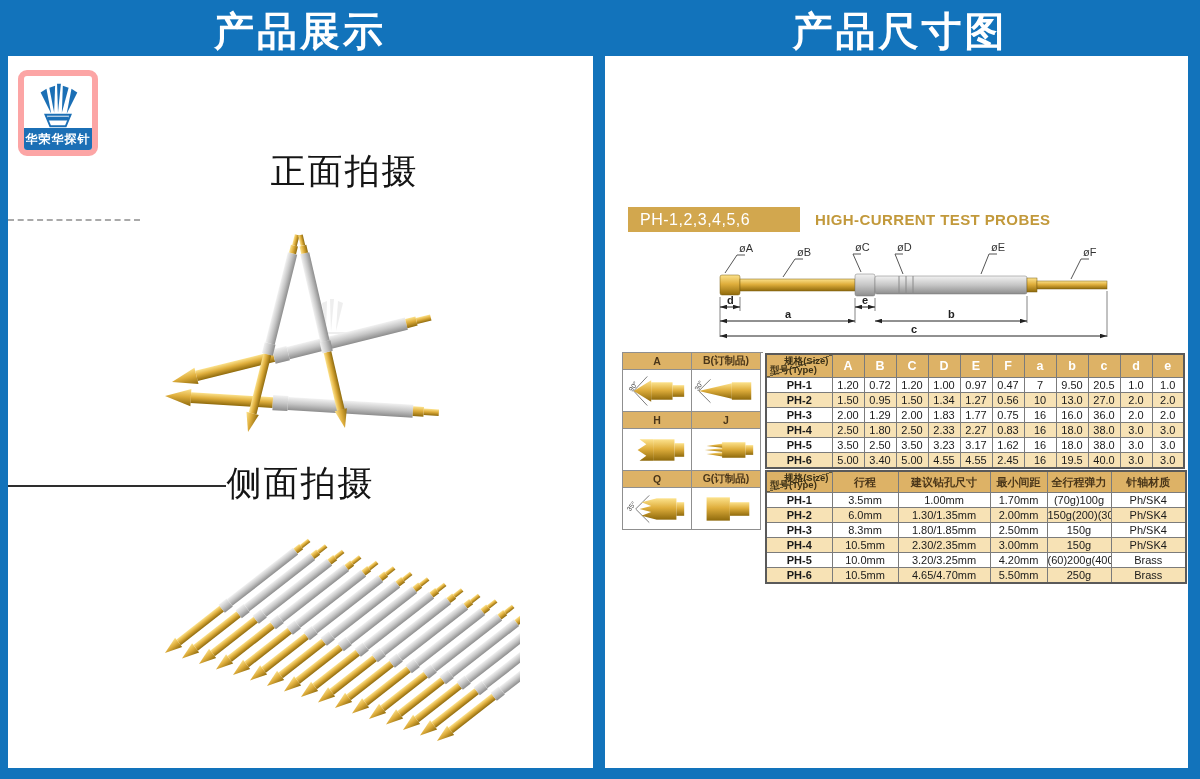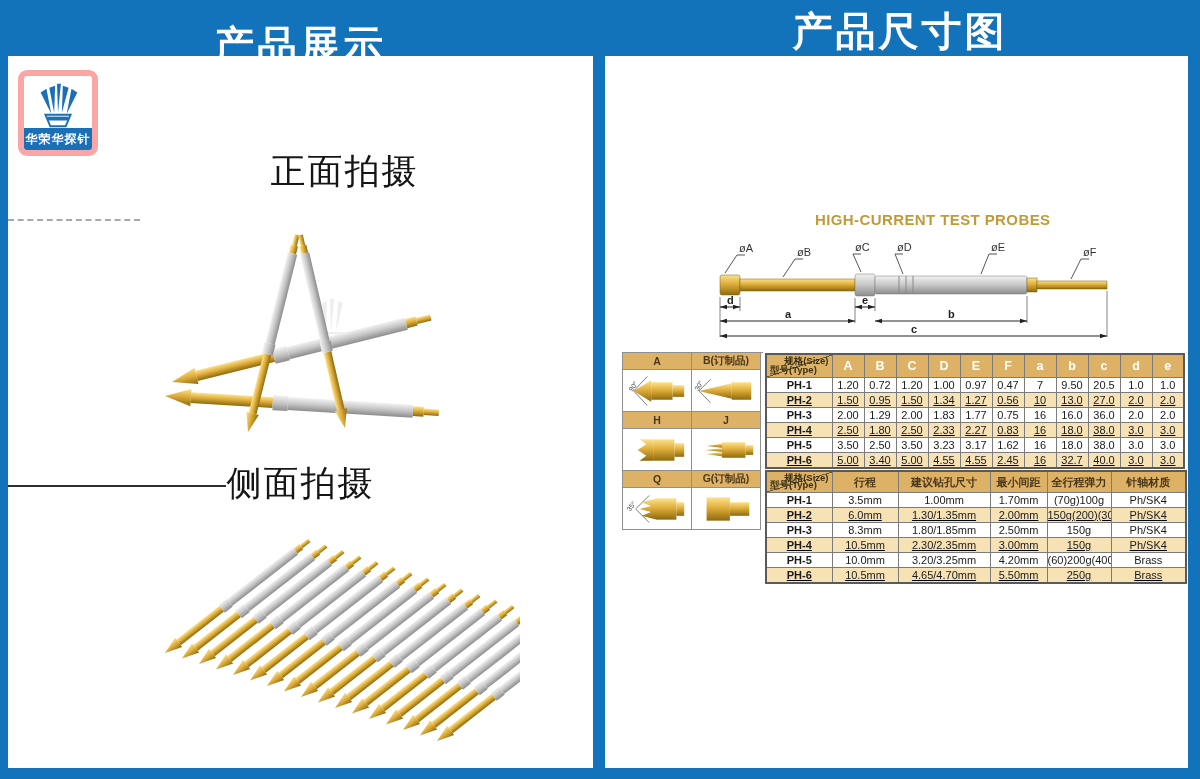--- a/index.html
+++ b/index.html
@@ -6,21 +6,21 @@
   .page{position:relative;width:1200px;height:779px;background:#fff;overflow:hidden;}
   .abs{position:absolute;}
   .blue{background:#1273bb;}
   
   .top-bar{left:0;top:0;width:1200px;height:56px;}
   .left-strip{left:0;top:56px;width:8px;height:712px;}
   .mid-strip{left:593px;top:56px;width:12px;height:712px;}
   .right-strip{left:1188px;top:56px;width:12px;height:712px;}
   .bottom-bar{left:0;top:768px;width:1200px;height:11px;}
   .bar-title{position:absolute;top:4px;color:#fff;font-size:40px;font-weight:700;letter-spacing:3px;text-align:center;}
-  .bar-title.l{left:0;width:600px;margin-top:14px;}
+  .bar-title.l{left:0;width:600px;}
   .bar-title.r{left:600px;width:600px;}
   
   .logo{left:18px;top:70px;width:80px;height:86px;background:#fff;border:6px solid #fca5a5;border-radius:9px;box-sizing:border-box;overflow:hidden;}
   .logo-icon-wrap{position:absolute;left:0;top:2px;width:100%;height:58px;display:flex;align-items:center;justify-content:center;}
   .logo-band{position:absolute;left:0;bottom:0;width:100%;height:22px;background:#1b6fb5;color:#fff;font-size:12px;font-weight:bold;text-align:center;line-height:22px;letter-spacing:1px;}
   
   .photo-label{left:8px;width:585px;text-align:center;font-size:35px;color:#151515;letter-spacing:2px;}
   .front-label{top:148px;margin-left:44px;}
   .side-label{top:460px;}
   .dash-line{left:8px;top:219px;width:132px;border-top:2px dashed #a9a9a9;}
@@ -37,21 +37,21 @@
   .t-mount{position:absolute;left:765px;}
   .t1{top:353px;} .t2{top:470px;}
   table.spec{border-collapse:collapse;table-layout:fixed;width:420px;border:2px solid #5a5a5a;background:#fff;padding-left:12px;}
   .spec th,.spec td{border:1px solid #7b7b7b;text-align:center;padding:0;font-size:11px;color:#1a1a1a;height:14px;line-height:1.15;font-weight:normal;overflow:hidden;white-space:nowrap;}
   .spec tr.hd th{background:#ddb266;}
   .t-size tr.hd th{height:22px;}
   .t-spec tr.hd th{height:20px;}
   .t-size tr.hd th.colhead{color:#fff;font-size:12.5px;font-weight:bold;}
   .t-spec tr.hd th.colhead{color:#4a3619;font-size:11px;font-weight:bold;}
   .spec th.rowhead{font-weight:bold;}
-  .spec tr.alt{background:#f7e2b5;text-decoration:underline;}
+  .spec tr.alt{background:#f7e2b5;}
   .spec th.corner{position:relative;}
   .corner .diag{position:absolute;inset:0;background:linear-gradient(to bottom right,transparent 48.8%,#6b5b35 48.8%,#6b5b35 51.2%,transparent 51.2%);}
   .corner .ct{position:absolute;top:1px;right:3px;font-size:9.5px;color:#3a2f15;font-weight:bold;}
   .corner .cb{position:absolute;bottom:1px;left:3px;font-size:9.5px;color:#3a2f15;font-weight:bold;}
   svg text{font-family:"Liberation Sans",sans-serif;}
   .dim-text{font-size:11px;fill:#222;font-weight:bold;}
   .dia-text{font-size:11px;fill:#333;}
   .angle-text{font-size:7px;fill:#444;}
 </style>
 </head>
@@ -146,20 +146,21 @@
       <use href="#probe" transform="translate(215,195) rotate(-38) scale(0.72)"></use>
       <use href="#probe" transform="translate(232,200.5) rotate(-38) scale(0.72)"></use>
       <use href="#probe" transform="translate(249,206) rotate(-38) scale(0.72)"></use>
       <use href="#probe" transform="translate(266,211.5) rotate(-38) scale(0.72)"></use>
       <use href="#probe" transform="translate(283,217) rotate(-38) scale(0.72)"></use>
       <use href="#probe" transform="translate(300,222.5) rotate(-38) scale(0.72)"></use>
       <use href="#probe" transform="translate(317,228) rotate(-38) scale(0.72)"></use>
     </svg>
   </div>
 
+  <div class="abs ph-badge">PH-1,2,3,4,5,6</div>
   <div class="abs drawing">
     <svg width="412" height="102" viewBox="0 0 412 102">
 
       <rect x="17" y="32" width="20" height="20" rx="2" fill="url(#gGold)" stroke="#7a5c10" stroke-width="0.5"></rect>
       <rect x="37" y="36" width="115" height="12" fill="url(#gGold)" stroke="#7a5c10" stroke-width="0.5"></rect>
       <rect x="152" y="31" width="20" height="22" rx="2" fill="url(#gSilver)" stroke="#777" stroke-width="0.5"></rect>
       <rect x="172" y="33" width="152" height="18" rx="2" fill="url(#gSilver)" stroke="#777" stroke-width="0.5"></rect>
       <line x1="196" y1="33" x2="196" y2="51" stroke="#8a8a8a"></line>
       <line x1="203" y1="33" x2="203" y2="51" stroke="#8a8a8a"></line>
       <line x1="210" y1="33" x2="210" y2="51" stroke="#8a8a8a"></line>
@@ -360,21 +361,21 @@
           </tr>
           <tr class="alt">
             <th class="rowhead">PH-6</th>
             <td>5.00</td>
             <td>3.40</td>
             <td>5.00</td>
             <td>4.55</td>
             <td>4.55</td>
             <td>2.45</td>
             <td>16</td>
-            <td>32.7</td>
+            <td>19.5</td>
             <td>40.0</td>
             <td>3.0</td>
             <td>3.0</td>
           </tr>
         </tbody>
       </table>
     </div>
   <div class="abs t-mount t2" id="spec-table-mount">
       <table class="spec t-spec">
         <colgroup>

